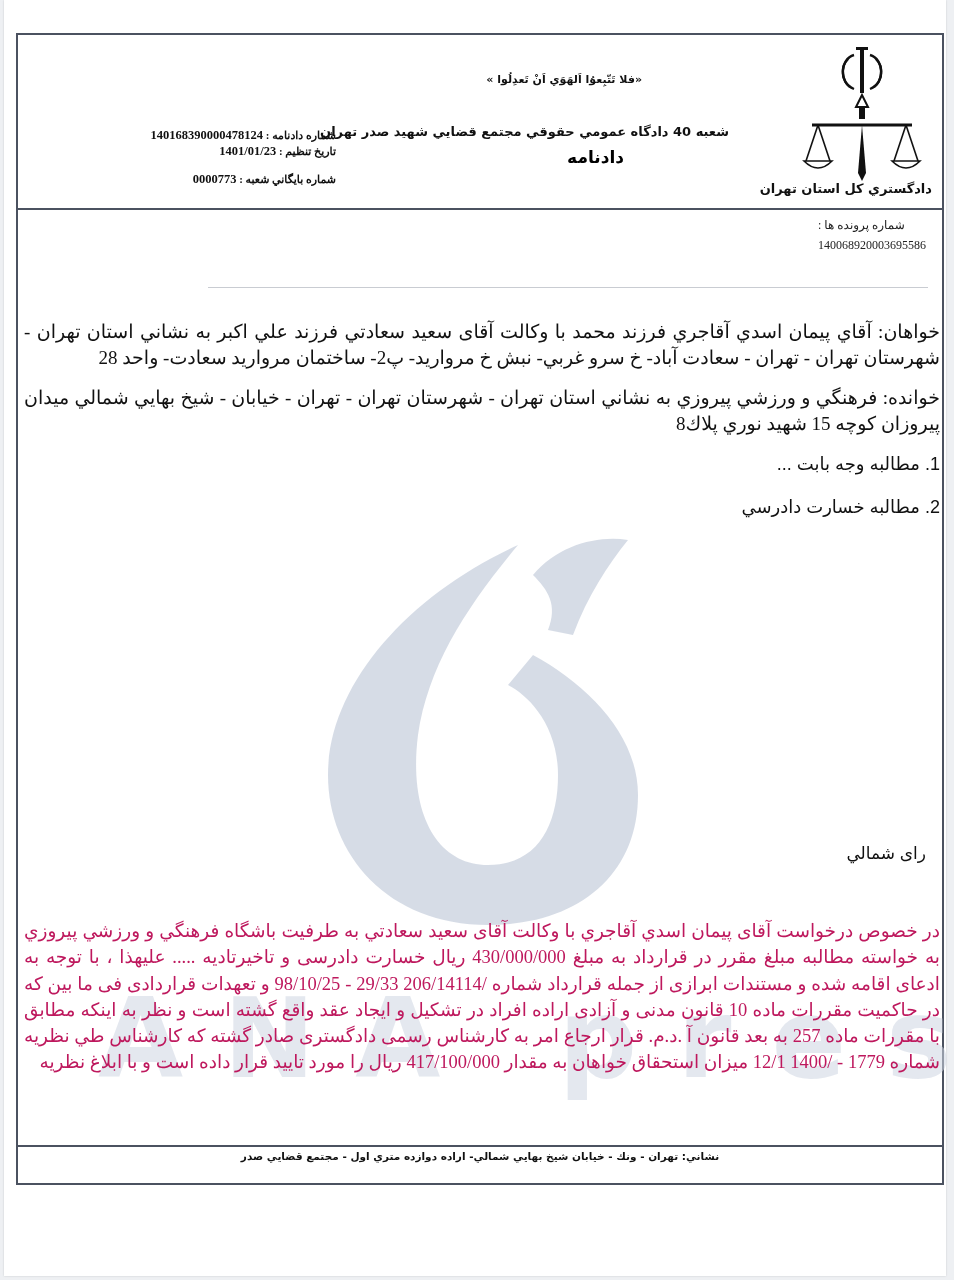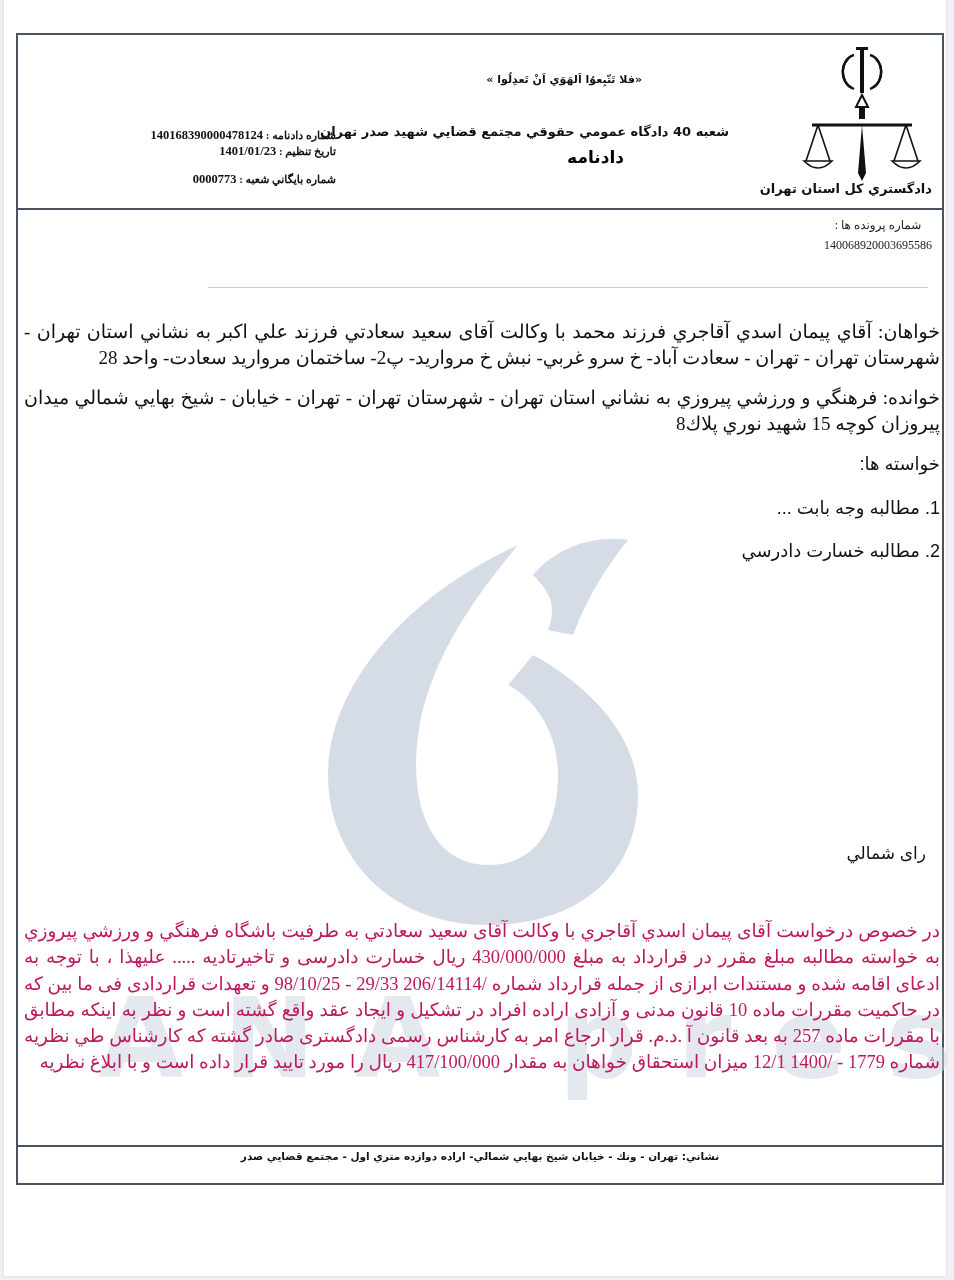--- a/index.html
+++ b/index.html
@@ -47,21 +47,21 @@
   .meta {
     position: absolute; left: 88px; top: 52px; direction: rtl; text-align: right;
     width: 230px; font-size: 11px; font-weight: bold; line-height: 16px;
     font-family: "Liberation Serif", "DejaVu Serif", serif;
     margin-top: 40px;
   }
   .meta .row { white-space: nowrap; }
   .meta .row.gap { margin-top: 12px; }
   .meta .num { font-size: 12.5px; }
   .case-nums {
-    position: absolute; right: 10px; top: 180px; direction: rtl; text-align: center;
+    position: absolute; right: 16px; top: 180px; direction: rtl; text-align: left;
     font-family: "Liberation Serif", "DejaVu Serif", serif; font-size: 12px; line-height: 20px;
     color: #222;
   }
   .case-sep {
     position: absolute; left: 190px; right: 14px; top: 252px; height: 1px; background: #c9ccd2;
   }
   .body-text {
     position: absolute; left: 6px; right: 2px; top: 284px;
     direction: rtl; text-align: justify;
     font-family: "Liberation Serif", "DejaVu Serif", serif;
@@ -161,21 +161,20 @@
 
       <div class="case-nums">
         <div>شماره پرونده ها :</div>
         <div>140068920003695586</div>
       </div>
       <div class="case-sep"></div>
 
       <div class="body-text">
         <p>خواهان: آقاي پيمان اسدي آقاجري  فرزند محمد با وكالت آقای سعيد سعادتي فرزند علي اكبر به نشاني استان تهران - شهرستان تهران - تهران - سعادت آباد- خ سرو غربي- نبش خ مرواريد- پ2- ساختمان مرواريد سعادت- واحد 28</p>
         <p>خوانده:  فرهنگي و ورزشي پيروزي  به نشاني استان تهران - شهرستان تهران - تهران - خيابان - شيخ بهايي شمالي ميدان پيروزان كوچه 15 شهيد نوري پلاك8</p>
-        <p style="font-family:'Liberation Sans','DejaVu Sans',sans-serif;font-size:18px;margin-bottom:18px;">خواسته ها:</p>
         <ul class="demands">
           <li>1. مطالبه وجه بابت ...</li>
           <li>2. مطالبه خسارت دادرسي</li>
         </ul>
       </div>
 
       <div class="verdict-title">رای شمالي</div>
       <div class="verdict">در خصوص درخواست آقای پيمان اسدي آقاجري با وكالت آقای سعيد سعادتي به طرفيت باشگاه فرهنگي و ورزشي پيروزي به خواسته مطالبه مبلغ مقرر در قرارداد به مبلغ 430/000/000 ريال خسارت دادرسی و تاخيرتاديه ..... عليهذا ، با توجه به ادعای اقامه شده و مستندات ابرازی از جمله قرارداد شماره /206/14114 29/33 - 98/10/25 و تعهدات قراردادی فی ما بين كه در حاكميت مقررات ماده 10 قانون مدنی و آزادی اراده افراد در تشكيل و ايجاد عقد واقع گشته است و نظر به اينكه مطابق با مقررات ماده 257 به بعد قانون آ .د.م. قرار ارجاع امر به كارشناس رسمی دادگستری صادر گشته كه كارشناس طي نظريه شماره 1779 - /1400 12/1 ميزان استحقاق خواهان به مقدار 417/100/000 ريال را مورد تاييد قرار داده است و با ابلاغ نظريه</div>
 
       <div class="footer">

